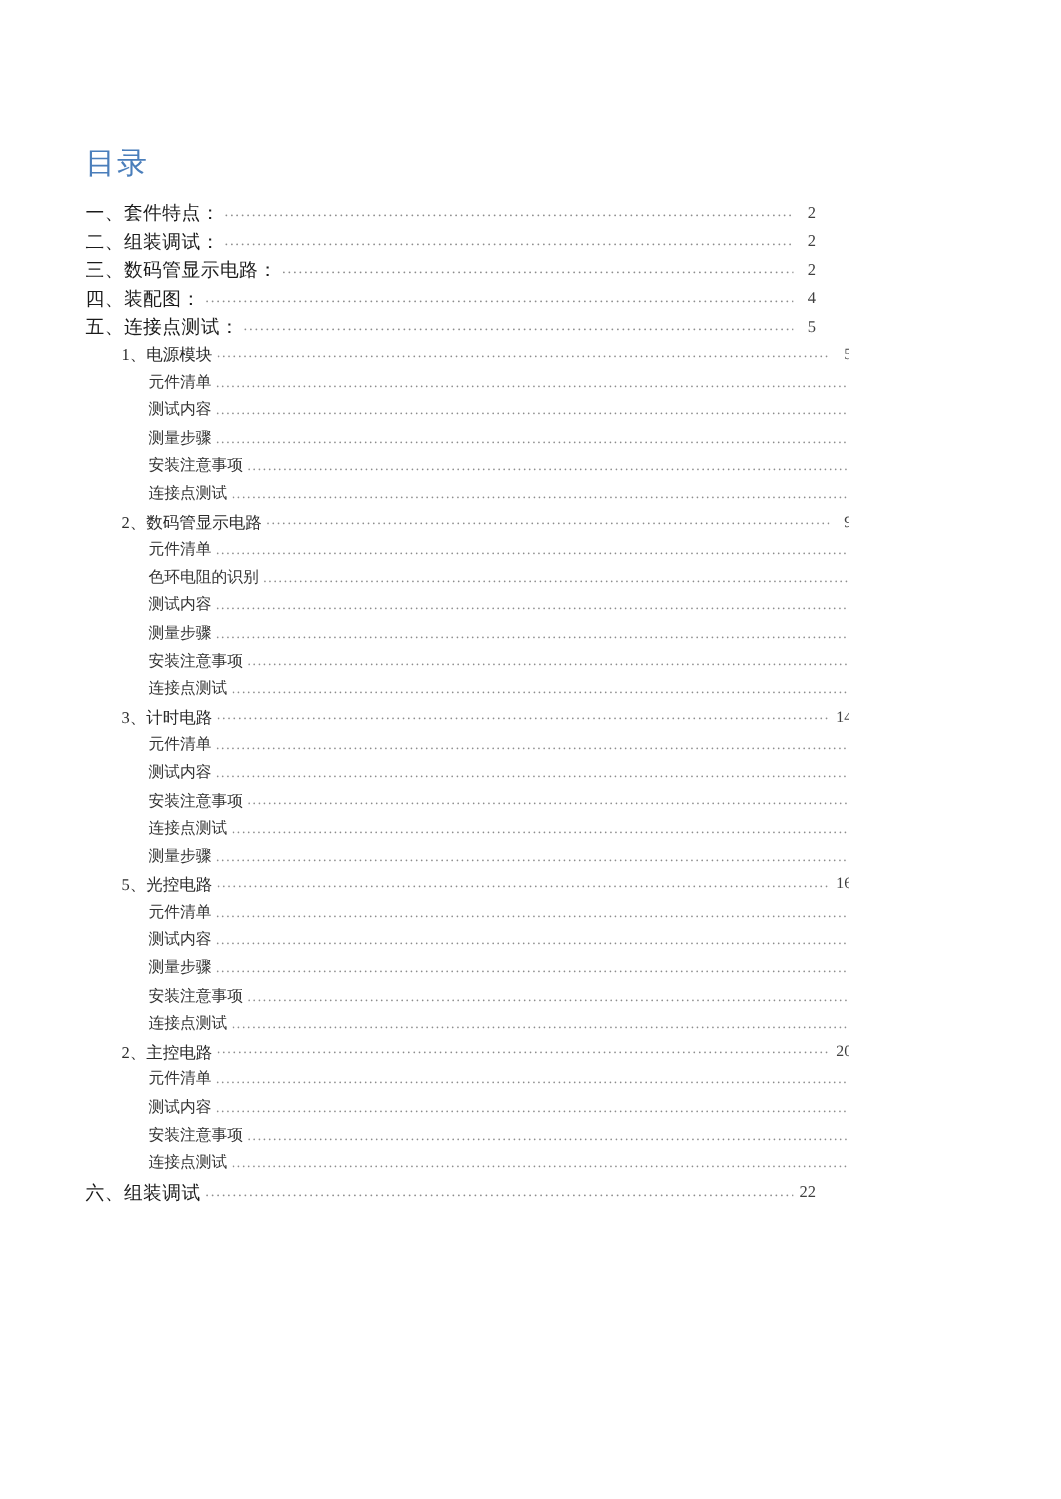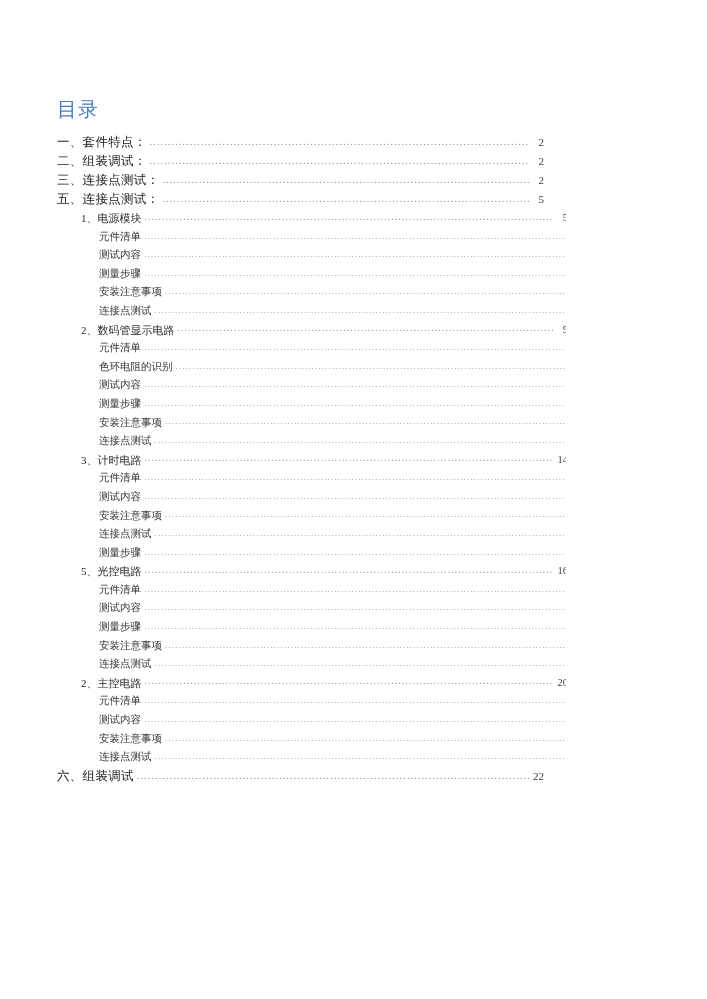--- a/index.html
+++ b/index.html
@@ -137,25 +137,30 @@
           <span class="toc-label">一、套件特点：</span>
           <span class="toc-dots"></span>
           <span class="toc-page">2</span>
         </div>
         <div class="toc-entry lvl1">
           <span class="toc-label">二、组装调试：</span>
           <span class="toc-dots"></span>
           <span class="toc-page">2</span>
         </div>
         <div class="toc-entry lvl1">
-          <span class="toc-label">三、连接点测试：</span>
+          <span class="toc-label">三、数码管显示电路：</span>
           <span class="toc-dots"></span>
           <span class="toc-page">2</span>
         </div>
         <div class="toc-entry lvl1">
+          <span class="toc-label">四、装配图：</span>
+          <span class="toc-dots"></span>
+          <span class="toc-page">4</span>
+        </div>
+        <div class="toc-entry lvl1">
           <span class="toc-label">五、连接点测试：</span>
           <span class="toc-dots"></span>
           <span class="toc-page">5</span>
         </div>
         <div class="toc-entry lvl2">
           <span class="toc-label">1、电源模块</span>
           <span class="toc-dots"></span>
           <span class="toc-page">5</span>
         </div>
         <div class="toc-entry lvl3">

